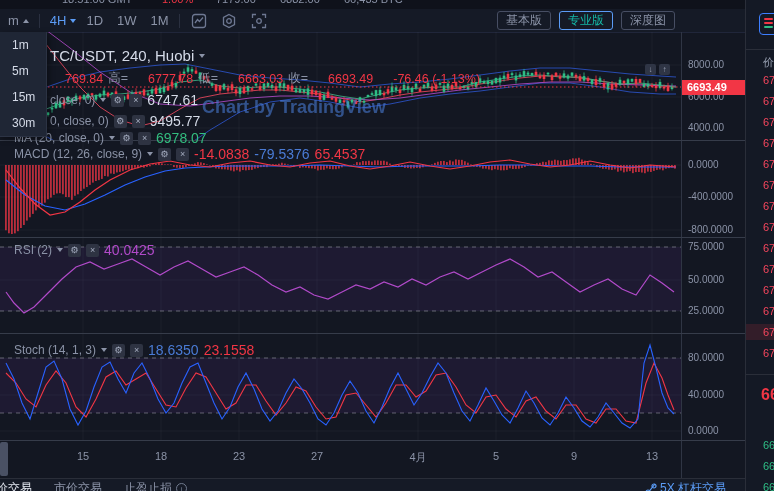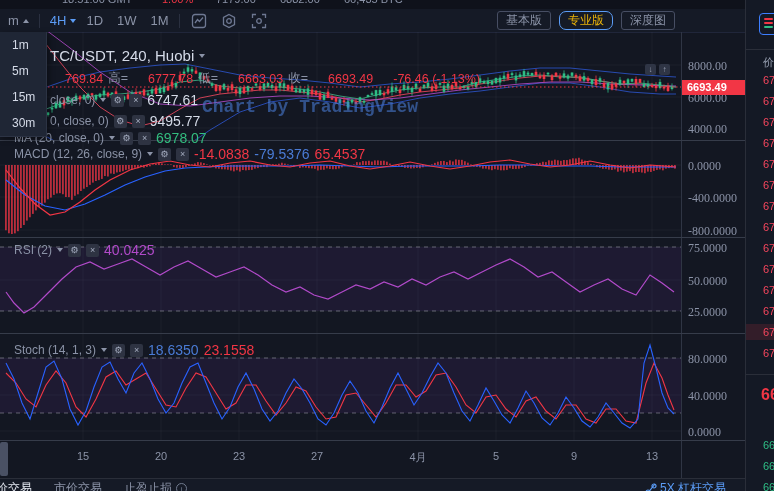--- a/index.html
+++ b/index.html
@@ -22,48 +22,48 @@
   .tri{width:0;height:0;border-left:3.5px solid transparent;border-right:3.5px solid transparent;display:inline-block;}
   .tri.down{border-top:4px solid #8b93a7;}
   .tri.up{border-bottom:4px solid #8b93a7;}
   .tri.down.blue{border-top-color:#5b9cf6;}
   #interval-list{display:flex;gap:14px;}
   .tb-icons{display:flex;gap:12px;align-items:center;}
   .tb-icon{width:18px;height:18px;display:flex;align-items:center;justify-content:center;cursor:pointer;}
   .tb-icon svg{stroke:#6e7892;fill:none;stroke-width:1.3;}
   .tb-right{position:absolute;left:497px;top:2px;display:flex;gap:8px;}
   .view-btn{height:17px;line-height:17px;padding:0 8px;border:1px solid #474e63;border-radius:3px;color:#8b93a7;font-size:12px;cursor:pointer;}
-  .view-btn.active{border-color:#5b9cf6;color:#eab308;border-radius:7px;}
+  .view-btn.active{border-color:#5b9cf6;color:#14b8a6;}
   
   #interval-dropdown{position:absolute;left:0;top:32px;width:46px;background:#1f2635;border-right:1px solid #2c3344;border-bottom:1px solid #2c3344;z-index:60;box-shadow:2px 2px 6px rgba(0,0,0,0.4);}
   .dd-item{height:26px;line-height:26px;padding-left:12px;font-size:12px;color:#d5dbe8;cursor:pointer;}
   
   svg.panel{position:absolute;left:0;display:block;}
   .h-divider{position:absolute;left:0;width:745px;height:1px;background:#363c4a;z-index:5;}
   #axis-border{position:absolute;left:681px;top:32px;width:1px;height:446px;background:#2f3544;z-index:4;}
-  .axis-label{position:absolute;left:688px;font-size:12px;color:#8b93a7;white-space:nowrap;z-index:4;font-family:Liberation Serif, serif;}
+  .axis-label{position:absolute;left:688px;font-size:10px;color:#8b93a7;white-space:nowrap;z-index:4;}
   .x-label{position:absolute;top:450px;width:30px;margin-left:-15px;text-align:center;font-size:11px;color:#8b93a7;z-index:4;}
   #price-tag{position:absolute;left:682px;top:80px;width:63px;height:15px;background:#f23645;color:#fff;
     font-size:11px;font-weight:bold;line-height:15px;padding-left:5px;box-sizing:border-box;z-index:6;}
   #scroll-stub{position:absolute;left:0;top:442px;width:8px;height:34px;background:#4a5164;border-radius:2px;z-index:6;}
   
   .ovl{position:absolute;z-index:20;display:flex;align-items:center;gap:5px;white-space:nowrap;}
   .sym{font-size:15px;color:#d5dbe8;}
   .ohlc-lab{font-size:12.5px;color:#8b93a7;}
   .ohlc-val{font-size:12.5px;color:#f23645;margin-left:15px;}
   .ind-lab{font-size:12px;color:#8b93a7;}
   .ind-val{font-size:14px;}
   .val-white{color:#d5dbe8;}
   .val-green{color:#33bd7f;}
   .val-red{color:#f23645;}
   .val-blue{color:#4a7bd5;}
   .val-purple{color:#b14ac9;}
   .mini-btn{width:13px;height:13px;background:#2e3342;border-radius:2px;color:#a5adc0;font-size:9px;
     display:flex;align-items:center;justify-content:center;cursor:pointer;}
-  #watermark{position:absolute;left:202px;top:97px;font-size:18px;font-weight:bold;color:rgba(72,121,210,0.6);z-index:15;font-family:Liberation Mono, monospace;}
+  #watermark{position:absolute;left:202px;top:97px;font-size:18px;font-weight:bold;color:rgba(72,121,210,0.6);z-index:15;}
   .badge{width:11px;height:11px;background:#2f3545;border-radius:2px;color:#9aa2b5;font-size:8px;
     display:flex;align-items:center;justify-content:center;}
   #badges{position:absolute;left:645px;top:64px;display:flex;gap:3px;z-index:20;}
   
   #orderbook{position:absolute;left:745px;top:0;width:29px;height:491px;background:#141925;border-left:1px solid #2a2e39;overflow:hidden;z-index:30;}
   #ob-btn{position:absolute;left:13px;top:13px;width:40px;height:20px;border:1px solid #3d7eff;border-radius:4px;}
   #ob-btn i{position:absolute;left:4px;width:9px;height:2px;border-radius:1px;}
   #ob-divider{position:absolute;left:0;top:49px;width:29px;height:1px;background:#2a2e39;}
   #ob-divider2{position:absolute;left:0;top:374px;width:29px;height:1px;background:#2a2e39;}
   #ob-header{position:absolute;left:17px;top:55px;font-size:11px;color:#98a0b2;white-space:nowrap;}
@@ -783,21 +783,21 @@
     <span class="axis-label" style="top: 224px;">-800.0000</span>
     <span class="axis-label" style="top: 241px;">75.0000</span>
     <span class="axis-label" style="top: 274px;">50.0000</span>
     <span class="axis-label" style="top: 305px;">25.0000</span>
     <span class="axis-label" style="top: 352px;">80.0000</span>
     <span class="axis-label" style="top: 389px;">40.0000</span>
     <span class="axis-label" style="top: 425px;">0.0000</span>
   </div>
 <div id="x-axis">
     <span class="x-label" style="left: 83px;">15</span>
-    <span class="x-label" style="left: 161px;">20</span>
+    <span class="x-label" style="left: 161px;">18</span>
     <span class="x-label" style="left: 239px;">23</span>
     <span class="x-label" style="left: 317px;">27</span>
     <span class="x-label" style="left: 418px;">4月</span>
     <span class="x-label" style="left: 496px;">5</span>
     <span class="x-label" style="left: 574px;">9</span>
     <span class="x-label" style="left: 652px;">13</span>
   </div>
 <div id="price-tag">6693.49</div>
 <div id="scroll-stub"></div>
 

